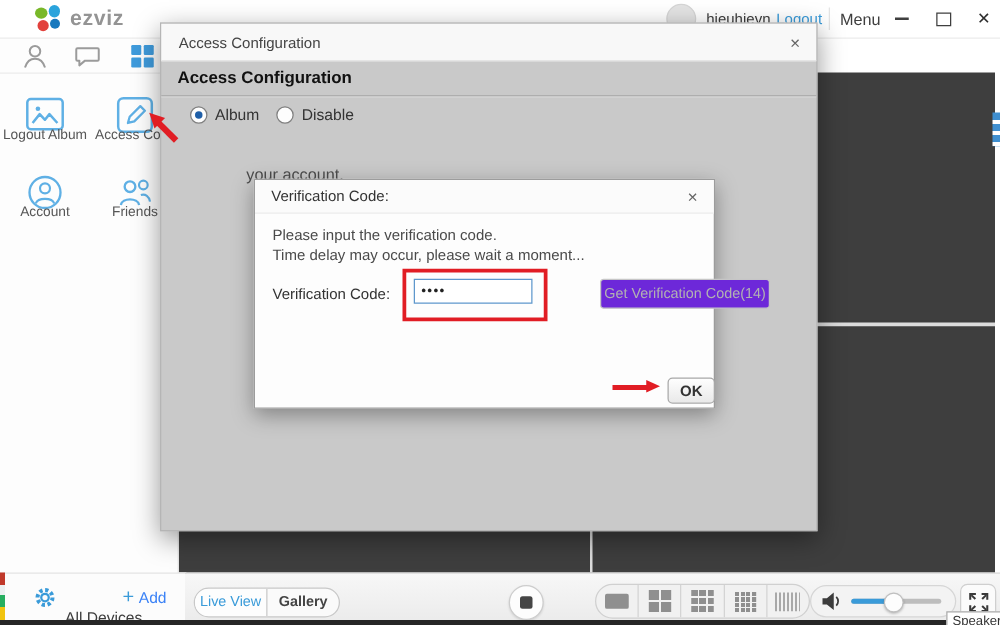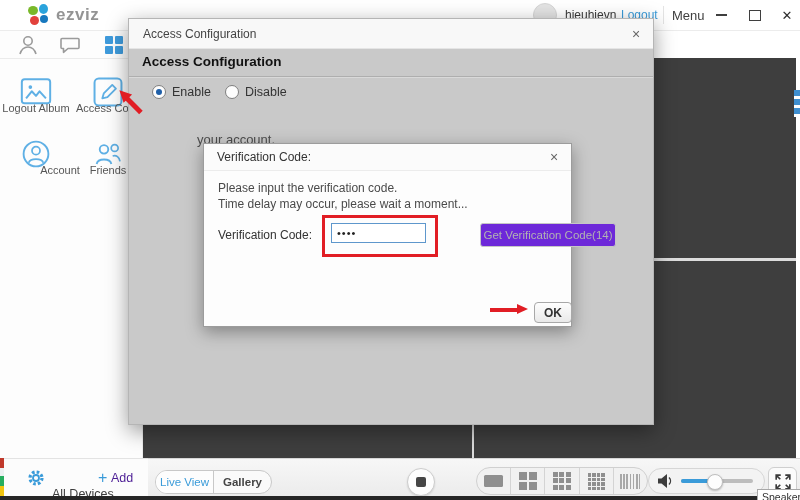--- a/index.html
+++ b/index.html
@@ -39,21 +39,21 @@
   .vdiv-v{position:absolute;left:330px;top:0;width:2px;height:400px;background:#dcdcdc;}
   .vdiv-h{position:absolute;left:0;top:200px;width:654px;height:3px;background:#dcdcdc;}
   .edge-tab{left:794px;top:90px;width:6px;height:27px;z-index:2;
     background:repeating-linear-gradient(180deg,#3f8fd0 0 6px,#ffffff 6px 9px);}
 
   
   .bbar-left{left:0;top:458px;width:148px;height:39px;background:#fcfcfc;border-top:1px solid #e3e3e3;border-right:1px solid #ddd;z-index:4;}
   .bbar-left .gear{position:absolute;left:27px;top:10px;width:18px;height:18px;cursor:pointer;}
   .alldev{position:absolute;left:52px;top:16px;height:38px;display:flex;align-items:center;font-size:12.5px;color:#3c3c3c;cursor:pointer;}
   .plus{position:absolute;left:98px;top:0;height:38px;display:flex;align-items:center;color:#3a9bd9;font-size:16px;cursor:pointer;}
-  .addlbl{position:absolute;left:111px;top:0;height:38px;display:flex;align-items:center;font-size:12.5px;color:#4c1d95;cursor:pointer;}
+  .addlbl{position:absolute;left:111px;top:0;height:38px;display:flex;align-items:center;font-size:12.5px;color:#3b82f6;cursor:pointer;}
   .bbar-right{left:148px;top:458px;width:652px;height:39px;background:linear-gradient(#f7f7f7,#ebebeb);border-top:1px solid #d6d6d6;z-index:4;}
   .pill{position:absolute;left:7px;top:11px;width:115px;height:22px;border:1px solid #c8c8c8;border-radius:12px;overflow:hidden;display:flex;background:#fafafa;}
   .pill .seg-t{flex:1;display:flex;align-items:center;justify-content:center;font-size:11.5px;cursor:pointer;}
   .seg-live{color:#3a9bd9;background:#fdfdfd;border-right:1px solid #c8c8c8;}
   .seg-gal{color:#444;font-weight:bold;}
   .stopbtn{position:absolute;left:259px;top:9px;width:26px;height:26px;border-radius:50%;background:#fdfdfd;border:1px solid #cdcdcd;display:flex;align-items:center;justify-content:center;cursor:pointer;box-shadow:0 1px 2px rgba(0,0,0,.12);}
   .stopbtn i{width:10px;height:10px;background:#454545;border-radius:2px;}
   .gridctl{position:absolute;left:328px;top:8px;width:170px;height:26px;border:1px solid #d0d0d0;border-radius:14px;background:#f1f1f1;display:flex;overflow:hidden;}
   .gseg{width:34px;display:flex;align-items:center;justify-content:center;border-right:1px solid #d4d4d4;cursor:pointer;}
   .gseg:last-child{border-right:none;}
@@ -187,21 +187,21 @@
     </span>
     <div class="side-label" style="left:76px;top:44px;width:200px;text-align:left;">Access Configuration</div>
 
     <span class="side-ic" style="left:19px;top:80px;">
       <svg width="34" height="32" viewBox="0 0 24 24">
         <circle cx="12" cy="12" r="9.3" fill="none" stroke="#5fb0e5" stroke-width="1.4"></circle>
         <circle cx="12" cy="9.5" r="3" fill="none" stroke="#5fb0e5" stroke-width="1.3"></circle>
         <path d="M6.5 18.5c1.2-3.6 9.8-3.6 11 0" fill="none" stroke="#5fb0e5" stroke-width="1.3"></path>
       </svg>
     </span>
-    <div class="side-label" style="left:0;top:106px;padding-left:24px;">Account</div>
+    <div class="side-label" style="left:0;top:106px;">Account</div>
 
     <span class="side-ic" style="left:91px;top:80px;">
       <svg width="34" height="32" viewBox="0 0 24 24">
         <circle cx="9" cy="8.5" r="3.2" fill="none" stroke="#5fb0e5" stroke-width="1.4"></circle>
         <path d="M3.5 19.5c.8-4.5 10.2-4.5 11 0" fill="none" stroke="#5fb0e5" stroke-width="1.4"></path>
         <circle cx="17" cy="7.5" r="2.6" fill="none" stroke="#5fb0e5" stroke-width="1.3"></circle>
         <path d="M15.5 13.5c2.8-.8 5 .8 5.5 4" fill="none" stroke="#5fb0e5" stroke-width="1.3"></path>
       </svg>
     </span>
     <div class="side-label" style="left:72px;top:106px;">Friends</div>
@@ -277,21 +277,21 @@
   <div class="abs dlg1">
     <div class="dlg1-title">
       <span>Access Configuration</span>
       <div class="dlg-close">×</div>
     </div>
     <div class="dlg1-body">
       <div class="dlg1-head">Access Configuration</div>
       <div class="dlg1-hr"></div>
       <div class="radio-row">
         <span class="radio checked" style="margin-left:6px;"></span>
-        <span style="margin-left:6px;">Enable</span>
+        <span style="margin-left:6px;">Album</span>
         <span class="radio" style="margin-left:14px;"></span>
         <span style="margin-left:6px;">Disable</span>
       </div>
       <div class="desc" style="top:84px;">your account.</div>
     </div>
   </div>
 
   <div class="abs dlg2">
     <div class="dlg2-title">
       <span>Verification Code:</span>

